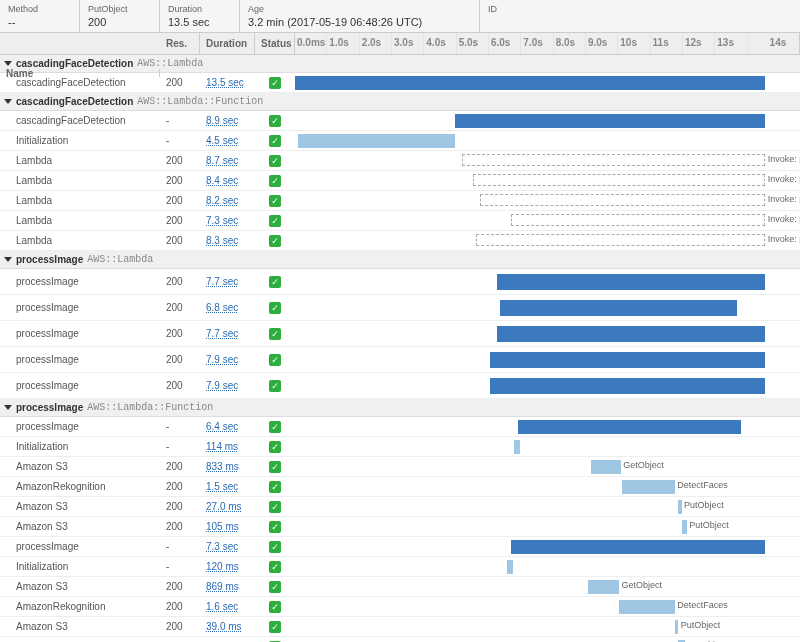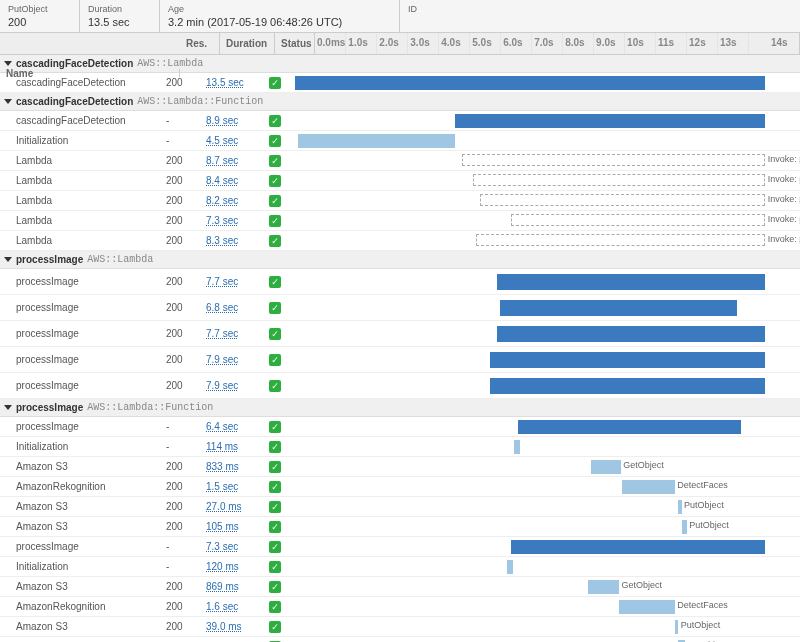--- a/index.html
+++ b/index.html
@@ -8,21 +8,21 @@
 
 .hdr { display: flex; border-bottom: 1px solid #ccc; background: #f5f5f5; }
 .hdr-cell { border-right: 1px solid #ccc; padding: 4px 8px; }
 .hdr-cell:last-child { border-right: none; flex: 1; }
 .hdr-label { color: #666; font-size: 9px; }
 .hdr-val { color: #333; font-size: 11px; margin-top: 2px; }
 
 
 .cols { display: flex; background: #eee; border-bottom: 1px solid #ccc; font-weight: bold; color: #666; height: 22px; align-items: stretch; }
 .col { border-right: 1px solid #ccc; padding: 4px 6px; display:flex; align-items:center;}
-.col-name { width: 180px; margin-top: 36px; }
+.col-name { width: 160px; margin-top: 36px; }
 .col-res { width: 40px; }
 .col-dur { width: 55px; }
 .col-status { width: 40px; }
 .col-chart { flex: 1; position: relative; }
 .ticks { position: absolute; inset: 0; display: flex; }
 .tick { flex: 1; border-right: 1px solid #e4e4e4; font-size: 10px; color: #888; padding-left: 2px; padding-top: 4px;}
 .tick:last-child { border-right: none; margin-left: 20px; }
 
 
 .grp { display: flex; align-items: center; background: #f0f0f0; border-bottom: 1px solid #ddd; height: 18px; padding-left: 4px; }
@@ -47,20 +47,24 @@
 .bar.light { background: #9fc6e2; }
 .bar.outline { background: transparent; border: 1px dashed #aaa; height: 12px;}
 .bar-lbl { position: absolute; font-size: 9px; color: #666; top: 3px; white-space: nowrap;}
 
 .caret { display:inline-block; width:0; height:0; border-left:4px solid transparent; border-right:4px solid transparent; border-top:5px solid #333;}
 </style>
 </head>
 <body>
 
 <div class="hdr">
+  <div class="hdr-cell" style="width:80px">
+    <div class="hdr-label">Method</div>
+    <div class="hdr-val">--</div>
+  </div>
   <div class="hdr-cell" style="width:80px">
     <div class="hdr-label">PutObject</div>
     <div class="hdr-val">200</div>
   </div>
   <div class="hdr-cell" style="width:80px">
     <div class="hdr-label">Duration</div>
     <div class="hdr-val">13.5 sec</div>
   </div>
   <div class="hdr-cell" style="width:240px">
     <div class="hdr-label">Age</div>

